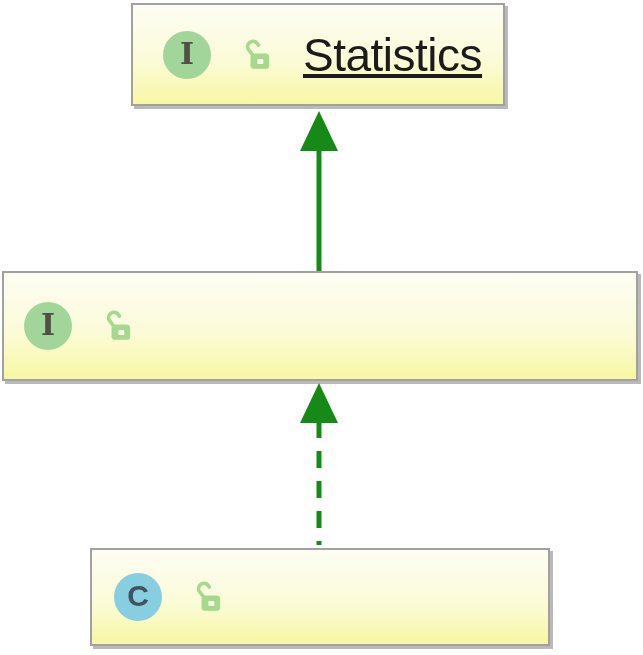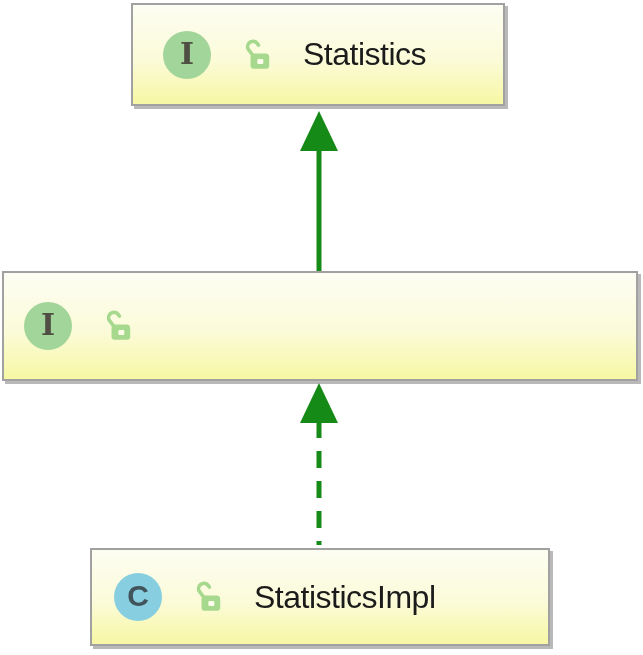--- a/index.html
+++ b/index.html
@@ -60,24 +60,25 @@
     color: #41535b;
   }
 
   .lock {
     width: 30px; height: 32px;
     flex: 0 0 30px;
     margin-right: 30px;
   }
 
   .node-label {
-    font-size: 32px;
+    font-size: 46px;
     letter-spacing: -0.5px;
     color: #1b1b1b;
     white-space: nowrap;
+    text-decoration: underline;
   }
 </style>
 </head>
 <body>
 
 <div class="canvas">
 
   <svg class="edges" viewBox="0 0 643 655" xmlns="http://www.w3.org/2000/svg">
 
     <g>
@@ -116,16 +117,15 @@
 
   <div class="node node-statistics-impl">
     <span class="badge badge-class">
       <span class="badge-letter">C</span>
     </span>
     <svg class="lock" viewBox="0 0 28 30" xmlns="http://www.w3.org/2000/svg">
       <path d="M9 15 V9 A5 5 0 0 1 19 9 V11" fill="none" stroke="#a6d88d" stroke-width="3.4" stroke-linecap="round" transform="rotate(-38 9 15)"></path>
       <rect x="7" y="13.5" width="17.5" height="14.5" rx="3.5" fill="#a6d88d"></rect>
       <rect x="13.4" y="18.8" width="5.6" height="4.6" rx="1" fill="#fdfde9"></rect>
     </svg>
-    <span class="node-label">StatisticsImpl</span>
   </div>
 
 </div>
 
 </body></html>

